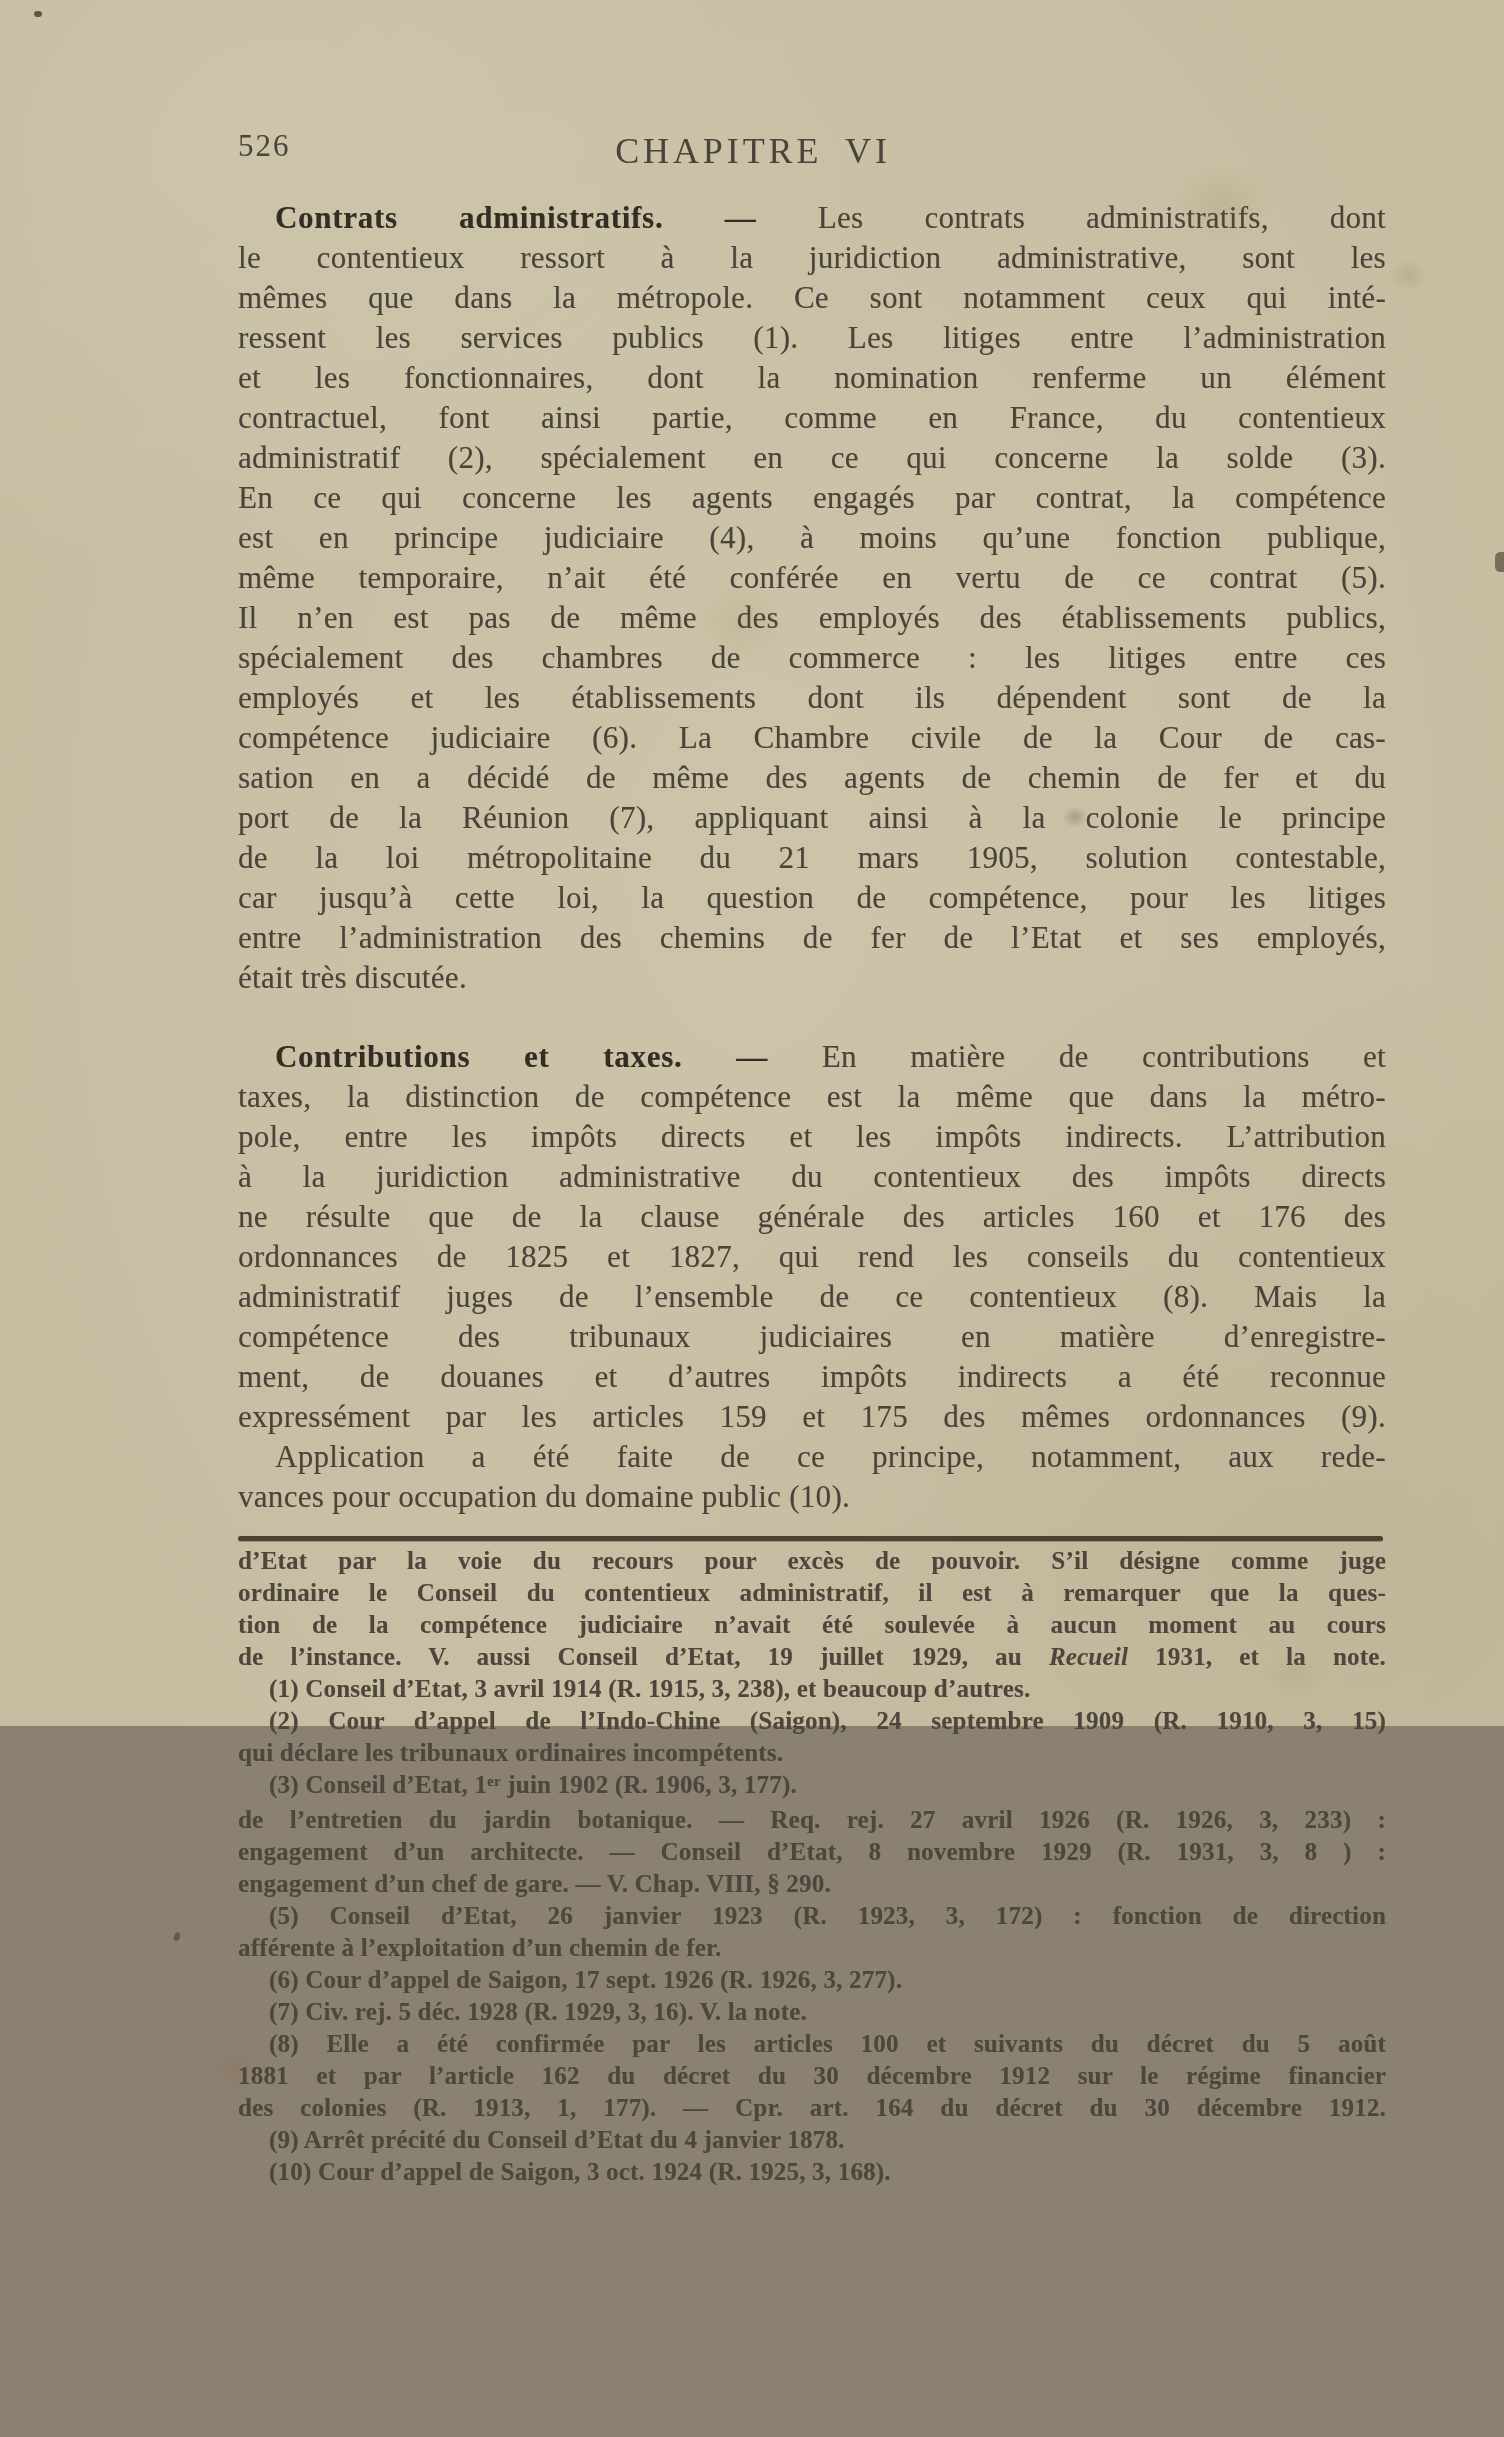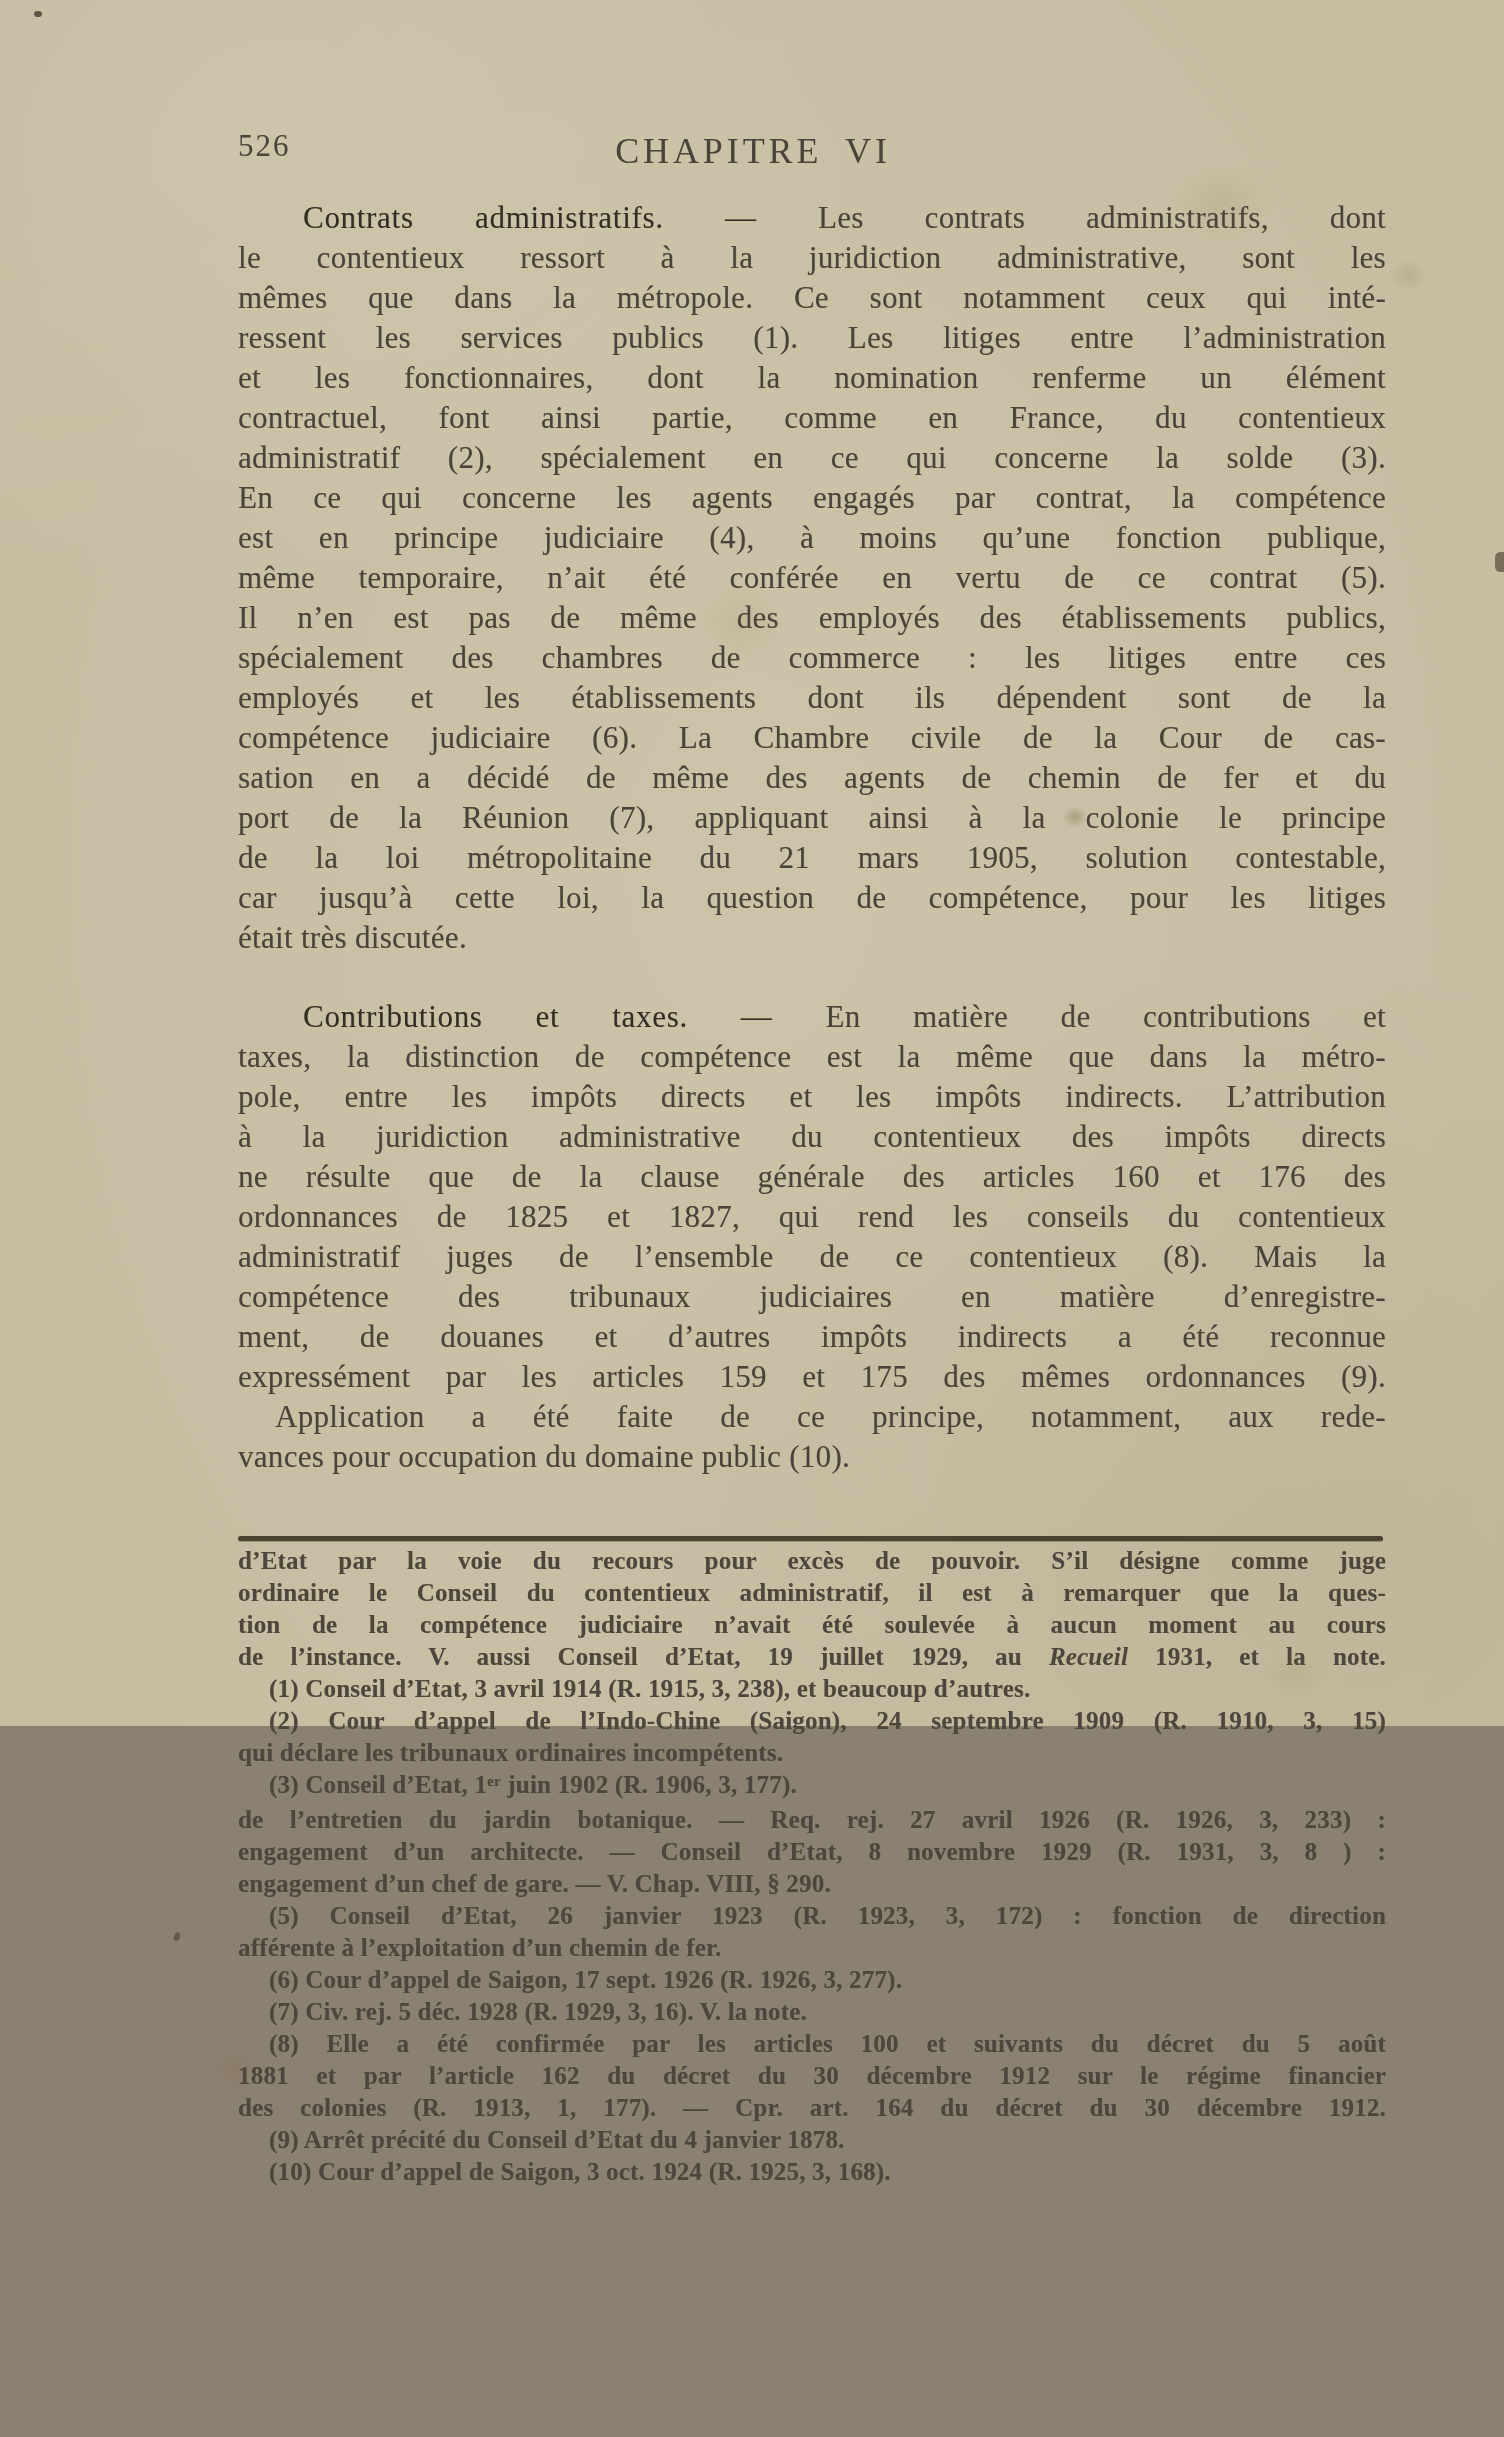--- a/index.html
+++ b/index.html
@@ -51,24 +51,23 @@
   .tline, .fline {
     text-align: justify;
     text-align-last: justify;
     white-space: normal;
   }
   .tline.last, .fline.last { text-align-last: left; }
   .tline.indent { text-indent: 37px; }
   .fline.indent { text-indent: 31px; }
   .seg { color: inherit; }
   .seg-b {
-    font-weight: normal;
+    font-weight: bold;
     color: var(--ink-bold);
     letter-spacing: 0.7px;
-    margin-left: 28px;
   }
   .seg-i { font-style: italic; }
   .seg-sup {
     font-size: 60%;
     vertical-align: baseline;
     position: relative; top: -0.45em;
   }
   
   .rule {
     position: absolute; top: 1536px; left: 238px; width: 1145px; height: 4.6px;
@@ -129,20 +128,21 @@
         <div class="tline"><span class="seg">est en principe judiciaire (4), à moins qu’une fonction publique,</span></div>
         <div class="tline"><span class="seg">même temporaire, n’ait été conférée en vertu de ce contrat (5).</span></div>
         <div class="tline"><span class="seg">Il n’en est pas de même des employés des établissements publics,</span></div>
         <div class="tline"><span class="seg">spécialement des chambres de commerce : les litiges entre ces</span></div>
         <div class="tline"><span class="seg">employés et les établissements dont ils dépendent sont de la</span></div>
         <div class="tline"><span class="seg">compétence judiciaire (6). La Chambre civile de la Cour de cas-</span></div>
         <div class="tline"><span class="seg">sation en a décidé de même des agents de chemin de fer et du</span></div>
         <div class="tline"><span class="seg">port de la Réunion (7), appliquant ainsi à la colonie le principe</span></div>
         <div class="tline"><span class="seg">de la loi métropolitaine du 21 mars 1905, solution contestable,</span></div>
         <div class="tline"><span class="seg">car jusqu’à cette loi, la question de compétence, pour les litiges</span></div>
+        <div class="tline"><span class="seg">entre l’administration des chemins de fer de l’Etat et ses employés,</span></div>
         <div class="tline last"><span class="seg">était très discutée.</span></div>
       </div>
       <div class="para">
         <div class="tline indent"><span class="seg seg-b">Contributions et taxes. — </span><span class="seg">En matière de contributions et</span></div>
         <div class="tline"><span class="seg">taxes, la distinction de compétence est la même que dans la métro-</span></div>
         <div class="tline"><span class="seg">pole, entre les impôts directs et les impôts indirects. L’attribution</span></div>
         <div class="tline"><span class="seg">à la juridiction administrative du contentieux des impôts directs</span></div>
         <div class="tline"><span class="seg">ne résulte que de la clause générale des articles 160 et 176 des</span></div>
         <div class="tline"><span class="seg">ordonnances de 1825 et 1827, qui rend les conseils du contentieux</span></div>
         <div class="tline"><span class="seg">administratif juges de l’ensemble de ce contentieux (8). Mais la</span></div>

